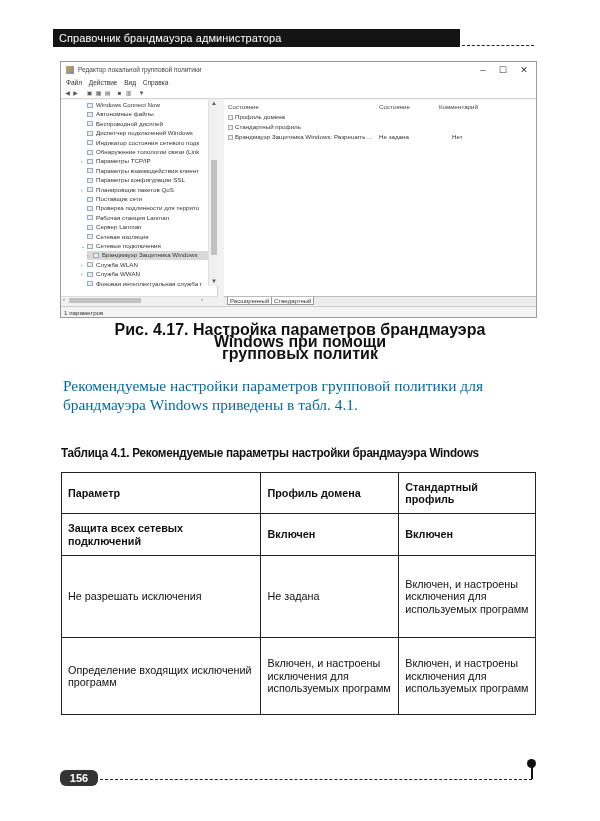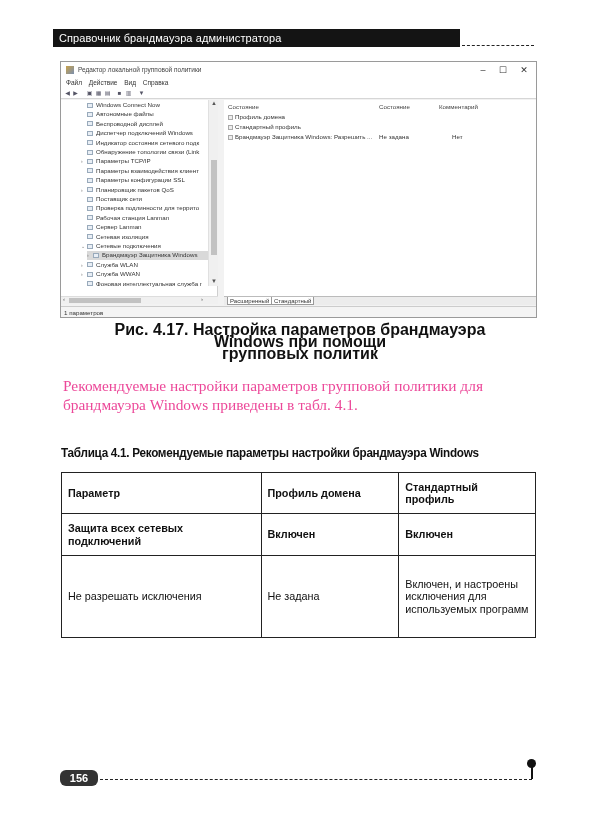--- a/index.html
+++ b/index.html
@@ -38,21 +38,21 @@
   .detail-row { position: absolute; font-size: 6.2px; color: #333; white-space: nowrap; }
   .detail-row .ricon { display: inline-block; width: 5px; height: 5px; border: 1px solid #aaa; background: #eee; margin-right: 2px; vertical-align: -0.5px; }
   .tabs { position: absolute; left: 163px; top: 234px; width: 313px; height: 9px; background: #ececec; border-top: 1px solid #bbb; }
   .tab { position: absolute; top: 0; height: 8px; font-size: 6px; line-height: 8px; padding: 0 2px; border: 1px solid #999; border-top: none; background: #fff; color: #333; }
   .statusbar { position: absolute; left: 0; top: 244px; width: 100%; height: 12px; background: #f4f4f4; border-top: 1px solid #ccc; font-size: 6.2px; line-height: 11px; padding-left: 3px; color: #333; }
 
   
   .caption { position: absolute; left: 90px; top: 324px; width: 420px; text-align: center; font-weight: bold; font-size: 16px; line-height: 12px; font-family: "Liberation Sans", sans-serif; }
 
   
-  .para { position: absolute; left: 63px; top: 376px; width: 480px; font-family: "Liberation Serif", serif; font-size: 15.4px; line-height: 19px; color: #ec4899; }
+  .para { position: absolute; left: 63px; top: 376px; width: 480px; font-family: "Liberation Serif", serif; font-size: 15.4px; line-height: 19px; color: #0369a1; }
 
   
   .tbl-title { position: absolute; left: 61px; top: 446px; font-weight: bold; font-size: 12.6px; font-family: "Liberation Sans", sans-serif; letter-spacing: -0.3px; transform: scaleX(0.93); transform-origin: left; }
 
   
   table.rec { position: absolute; left: 61px; top: 472px; width: 475px; border-collapse: collapse; font-family: "Liberation Sans", sans-serif; font-size: 10.8px; line-height: 12.5px; }
   table.rec td, table.rec th { border: 1.4px solid #222; padding: 2px 6px; vertical-align: middle; text-align: left; }
   table.rec th { font-weight: bold; height: 41px; }
   table.rec col.c1 { width: 200px; }
   table.rec col.c2 { width: 138px; }
@@ -173,19 +173,24 @@
   <tr class="r1">
     <td>Защита всех сетевых подключений</td>
     <td>Включен</td>
     <td>Включен</td>
   </tr>
   <tr class="r2">
     <td>Не разрешать исключения</td>
     <td>Не задана</td>
     <td>Включен, и настроены исключения для используемых программ</td>
   </tr>
+  <tr class="r3">
+    <td>Определение входящих исключений программ</td>
+    <td>Включен, и настроены исключения для используемых программ</td>
+    <td>Включен, и настроены исключения для используемых программ</td>
+  </tr>
 </tbody>
   </table>
 
 <div class="page-num">156</div>
 <div class="foot-dots"></div>
 <div class="foot-pin"></div>
 <div class="foot-pin-stem"></div>
 
 </body></html>

